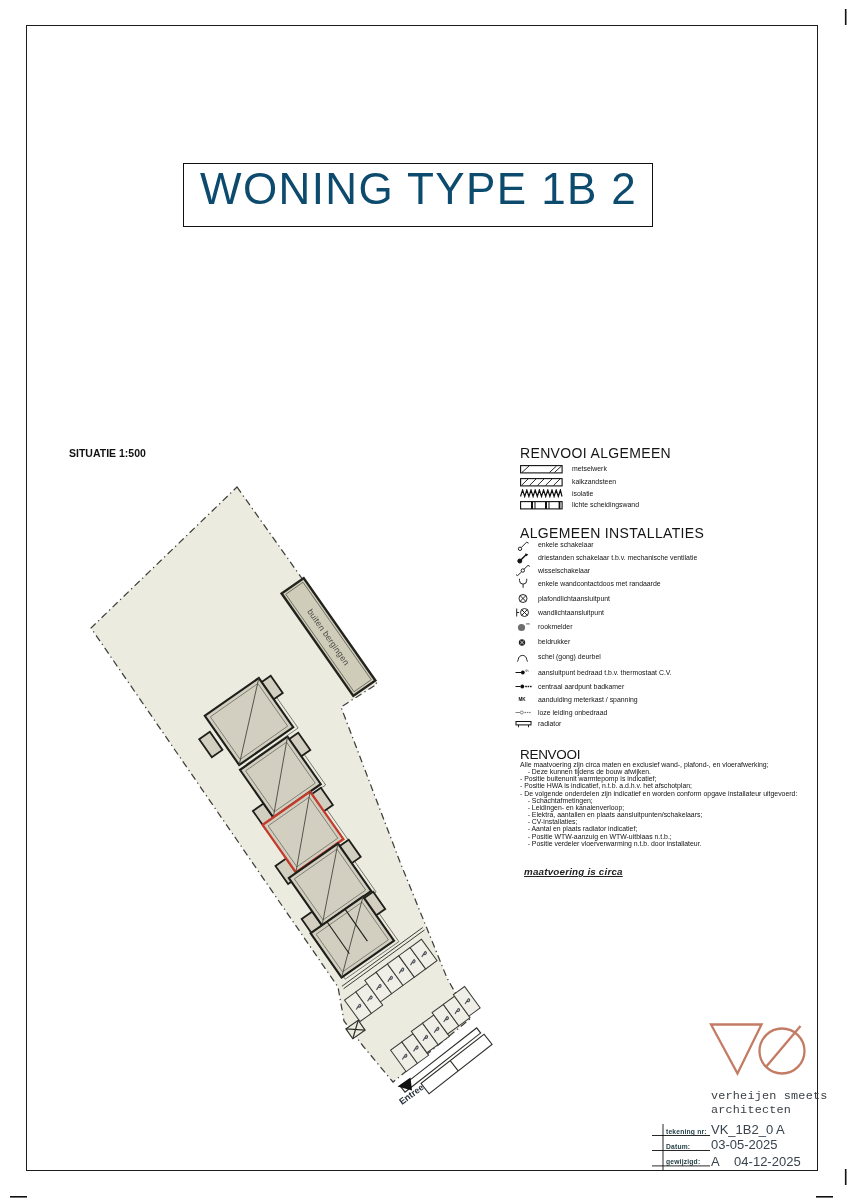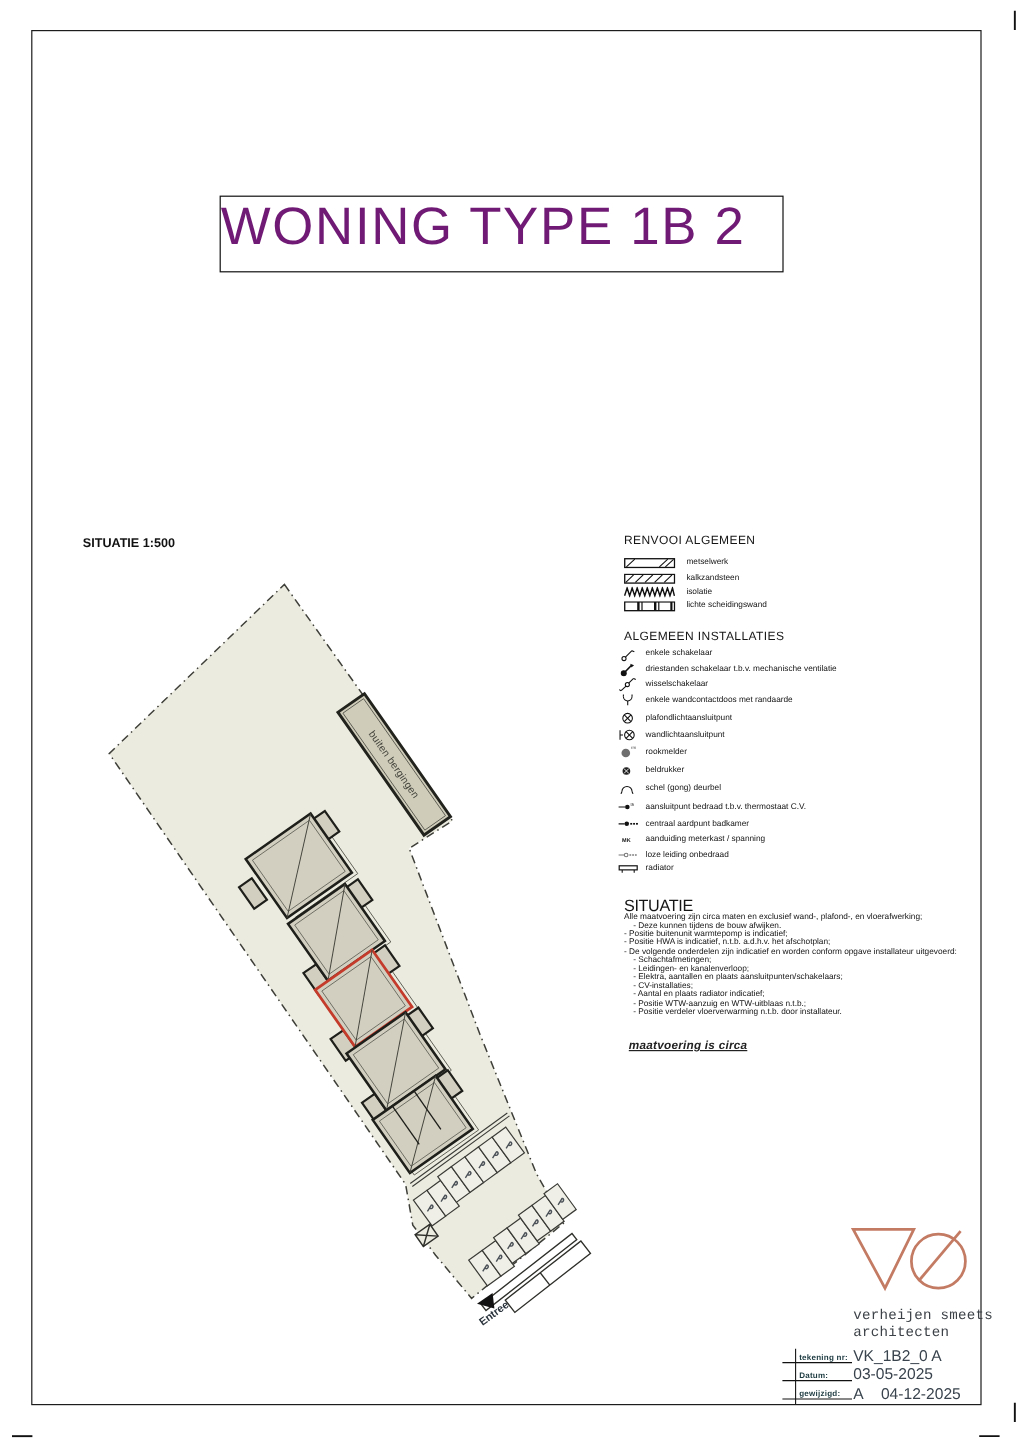--- a/index.html
+++ b/index.html
@@ -1,21 +1,21 @@
 <!DOCTYPE html>
 <html><head>
 <meta charset="utf-8">
 <style>
 html,body{margin:0;padding:0;background:#fff;}
 #page{position:relative;width:848px;height:1200px;background:#fff;overflow:hidden;font-family:"Liberation Sans",sans-serif;}
 #sheetborder{position:absolute;left:26px;top:25px;width:790px;height:1144px;border:1.5px solid #1c1c1c;}
 #titlebox{position:absolute;left:183px;top:163px;width:468px;height:62px;border:1.6px solid #111;display:flex;align-items:center;}
-#titlebox span{font-size:44px;color:#701a75;letter-spacing:1.4px;white-space:nowrap;margin-top:-13px;}
+#titlebox span{font-size:44px;color:#0c4a6e;margin-left:16px;letter-spacing:1.4px;white-space:nowrap;margin-top:-13px;}
 #situatie{position:absolute;left:69px;top:447px;font-size:10.5px;font-weight:bold;color:#111;}
-.h1{position:absolute;left:520px;font-size:10px;color:#151515;letter-spacing:0.35px;}
+.h1{position:absolute;left:520px;font-size:14px;color:#151515;letter-spacing:0.35px;}
 .swatch{position:absolute;left:520px;}
 .leglab{position:absolute;left:572px;font-size:6.9px;color:#131313;white-space:nowrap;}
 .sym{position:absolute;left:515px;}
 .ilab{position:absolute;left:538px;font-size:6.9px;color:#131313;white-space:nowrap;}
 .alg{position:absolute;left:520px;font-size:6.9px;line-height:7.15px;color:#131313;white-space:pre;}
 #maatv{position:absolute;left:524px;top:866px;font-size:9.8px;font-style:italic;font-weight:bold;color:#222;text-decoration:underline;letter-spacing:0.2px;}
 #logotext{position:absolute;left:711px;top:1089px;font-size:11.8px;line-height:14px;color:#3c4147;letter-spacing:0.2px;font-family:Liberation Mono, monospace;}
 .tlab{position:absolute;font-size:6.7px;font-weight:bold;color:#1c3a40;letter-spacing:0.2px;}
 .tval{position:absolute;font-size:13px;color:#39434d;}
 </style>
@@ -320,21 +320,21 @@
 </svg>
 <div class="ilab" style="top:708.5px">loze leiding onbedraad</div>
 
 <svg class="sym" style="top:717.5px" width="20" height="13" viewBox="0 0 20 13">
   <rect x="1" y="3.5" width="15" height="3.4" fill="none" stroke="#111" stroke-width="1"></rect>
   <line x1="3.5" y1="6.9" x2="3.5" y2="9.3" stroke="#111" stroke-width="0.9"></line>
   <line x1="13.5" y1="6.9" x2="13.5" y2="9.3" stroke="#111" stroke-width="0.9"></line>
 </svg>
 <div class="ilab" style="top:720px">radiator</div>
 
-<div class="h1" style="top:747px;font-size:13.5px;letter-spacing:-0.3px">SITUATIE</div>
+<div class="h1" style="top:747px;font-size:13.5px;letter-spacing:-0.3px">RENVOOI</div>
 <div class="alg" style="top:761px">Alle maatvoering zijn circa maten en exclusief wand-, plafond-, en vloerafwerking;
     - Deze kunnen tijdens de bouw afwijken.
 - Positie buitenunit warmtepomp is indicatief;
 - Positie HWA is indicatief, n.t.b. a.d.h.v. het afschotplan;
 - De volgende onderdelen zijn indicatief en worden conform opgave installateur uitgevoerd:
     - Schachtafmetingen;
     - Leidingen- en kanalenverloop;
     - Elektra, aantallen en plaats aansluitpunten/schakelaars;
     - CV-installaties;
     - Aantal en plaats radiator indicatief;

